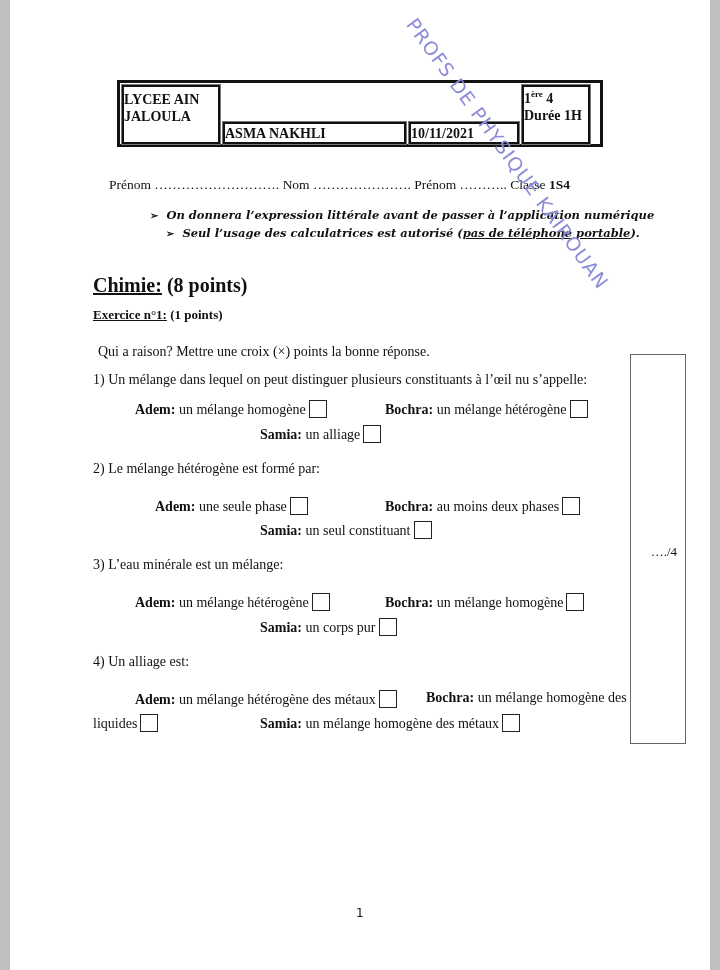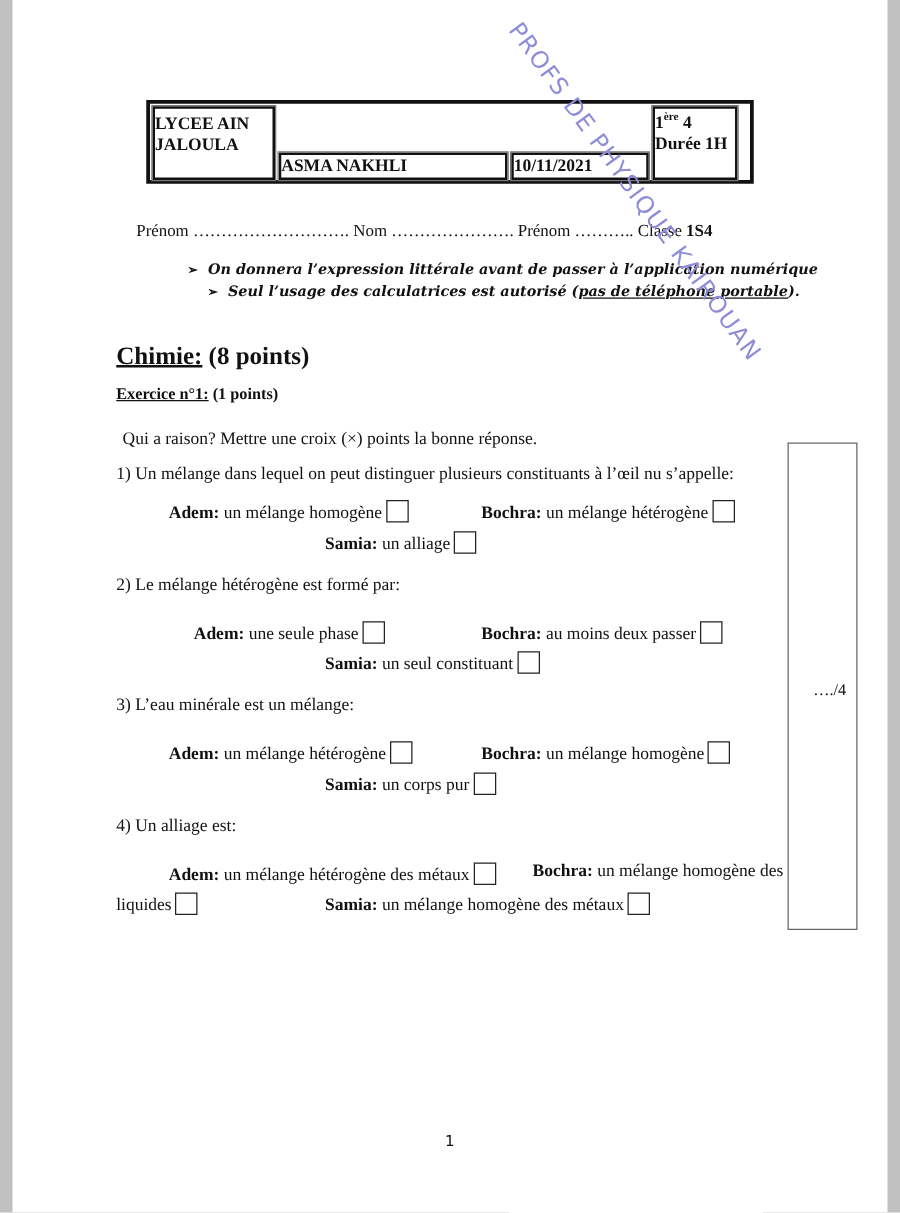--- a/index.html
+++ b/index.html
@@ -93,21 +93,21 @@
   </div>
   <div class="abs txt opt" style="left:250px; top:425px;">
     <b>Samia:</b> <span>un alliage</span><span class="box"></span>
   </div>
 
   <div class="abs txt" style="left:83px; top:461px;">2) Le mélange hétérogène est formé par:</div>
   <div class="abs txt opt" style="left:125px; top:497px;margin-left:20px;">
     <b>Adem:</b> <span>une seule phase</span><span class="box"></span>
   </div>
   <div class="abs txt opt" style="left:375px; top:497px;">
-    <b>Bochra:</b> <span>au moins deux passer</span><span class="box"></span>
+    <b>Bochra:</b> <span>au moins deux phases</span><span class="box"></span>
   </div>
   <div class="abs txt opt" style="left:250px; top:521px;">
     <b>Samia:</b> <span>un seul constituant</span><span class="box"></span>
   </div>
 
   <div class="abs txt" style="left:83px; top:557px;">3) L’eau minérale est un mélange:</div>
   <div class="abs txt opt" style="left:125px; top:593px;">
     <b>Adem:</b> <span>un mélange hétérogène</span><span class="box"></span>
   </div>
   <div class="abs txt opt" style="left:375px; top:593px;">

